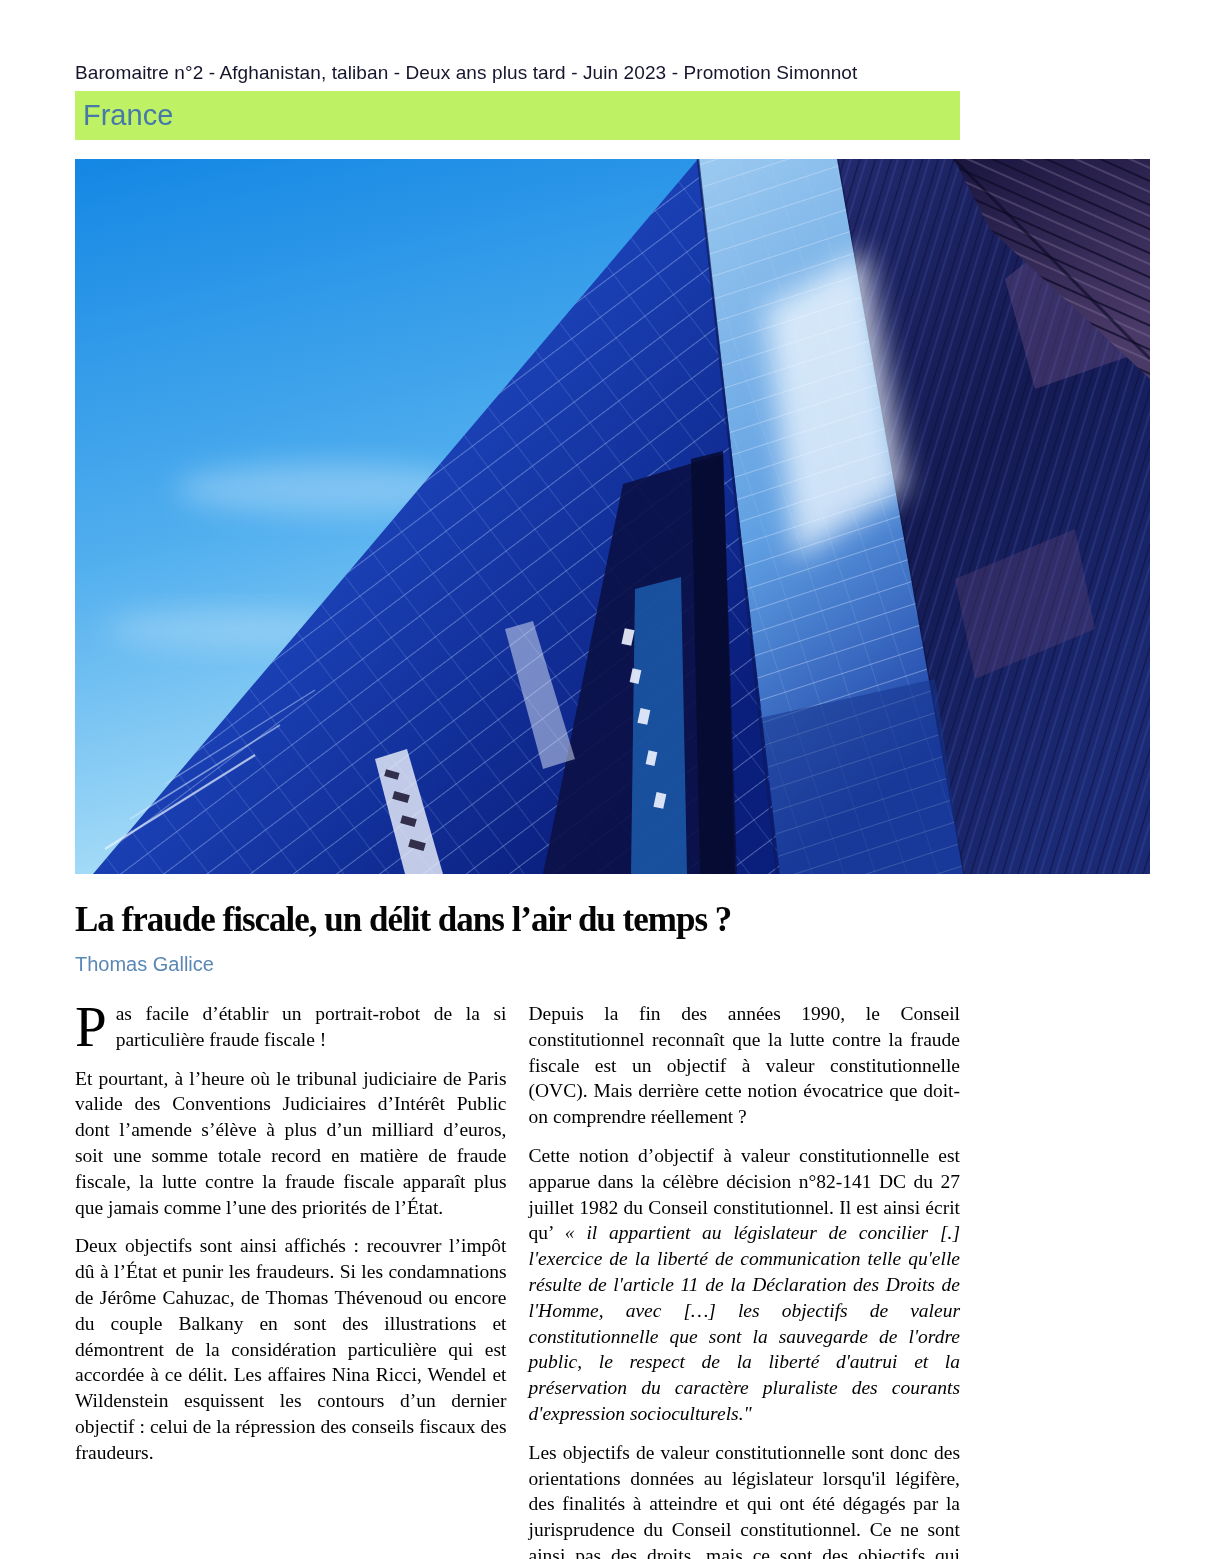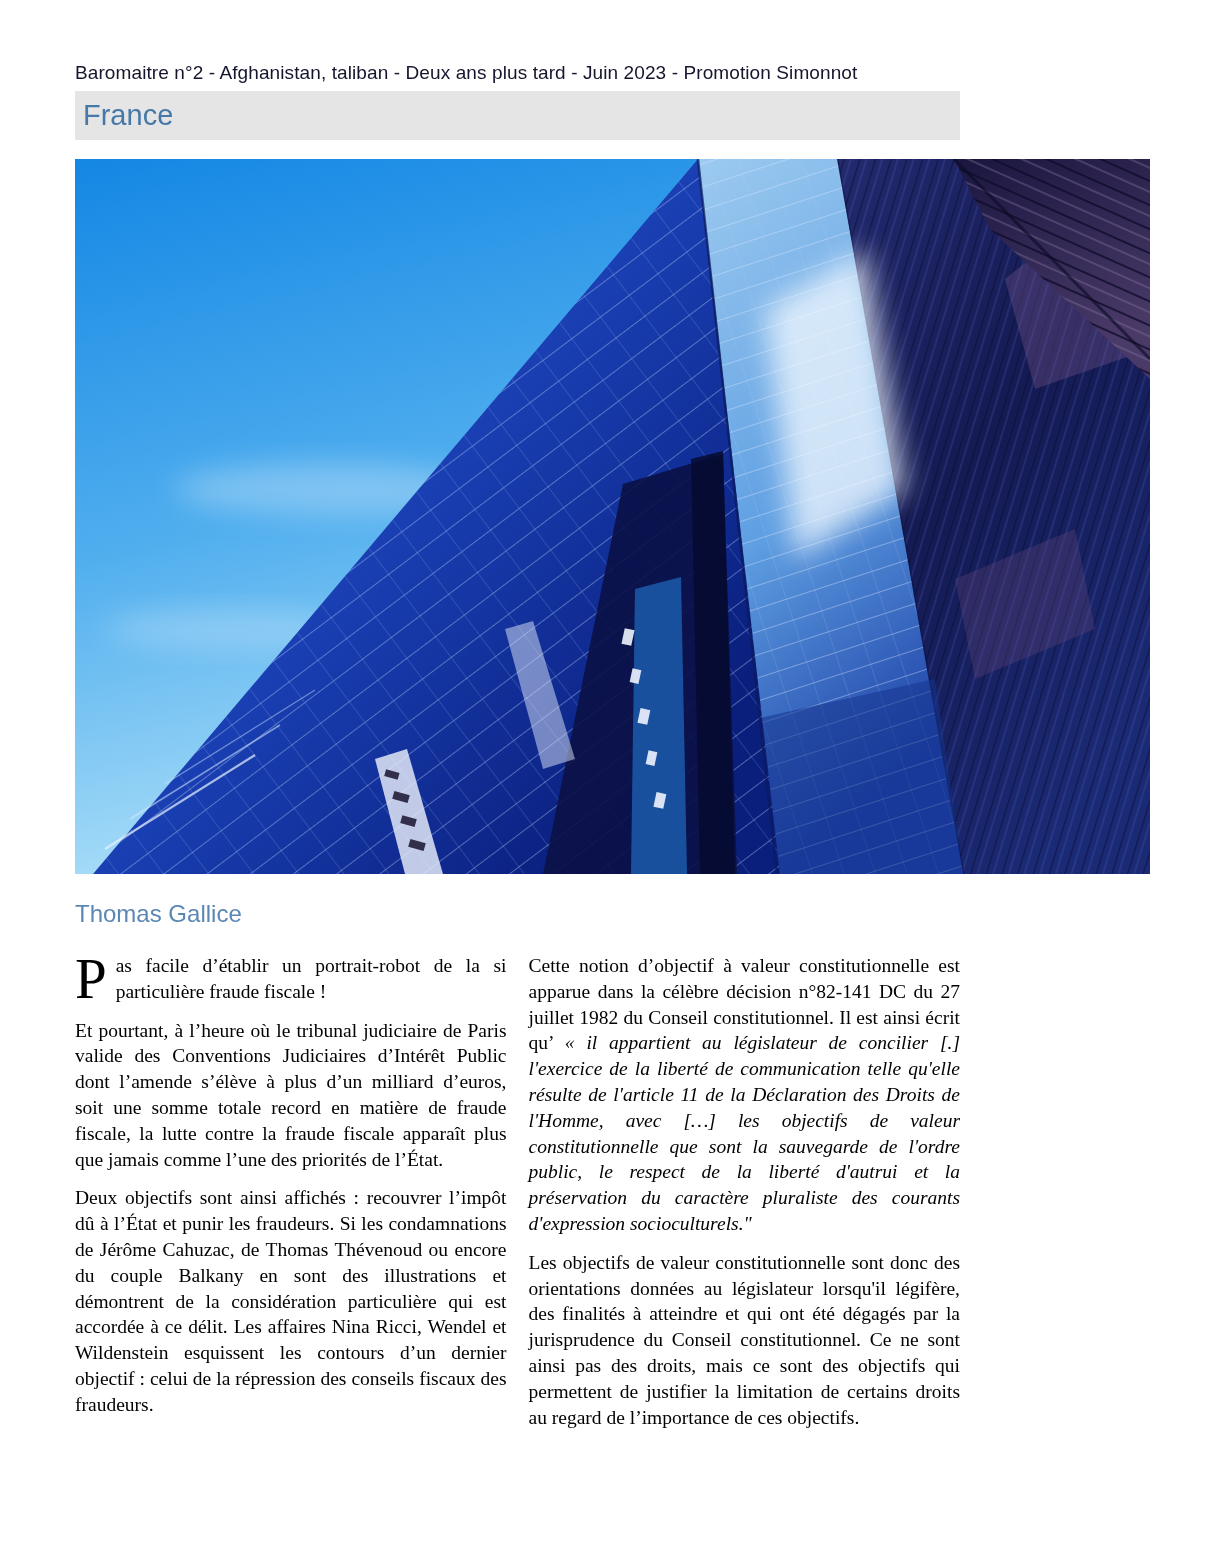--- a/index.html
+++ b/index.html
@@ -22,21 +22,21 @@
     font-family: "Liberation Sans", sans-serif;
     font-size: 19px;
     font-weight: 500;
     line-height: 25px;
     color: #15152d;
     letter-spacing: 0.1px;
   }
   .section-banner {
     margin-top: 6px;
     height: 49px;
-    background: #e5e5e5;
+    background: #bef264;
     display: flex;
     align-items: center;
     padding-left: 8px;
   }
   .section-banner .label {
     font-family: "Liberation Sans", sans-serif;
     font-size: 29px;
     font-weight: 400;
     color: #4679a8;
   }
@@ -51,23 +51,23 @@
     margin: 0;
     margin-top: 26px;
     font-family: "Liberation Serif", serif;
     font-size: 35px;
     line-height: 40px;
     font-weight: bold;
     letter-spacing: -1px;
     color: #050505;
   }
   .byline {
-    margin-top: 26px;
+    margin-top: 13px;
     font-family: "Liberation Sans", sans-serif;
-    font-size: 24px;
+    font-size: 20px;
     color: #5b87b5;
   }
   .columns {
     display: flex;
     gap: 22px;
     margin-top: 25px;
   }
   .col {
     flex: 1;
     font-size: 19.5px;
@@ -188,28 +188,30 @@
         <rect x="572" y="592" width="9" height="14" transform="rotate(12 576 599)"></rect>
         <rect x="580" y="634" width="10" height="15" transform="rotate(12 585 641)"></rect>
       </g>
 
       <line x1="30" y1="690" x2="180" y2="596" stroke="#e8f4ff" stroke-width="2.2" opacity="0.7"></line>
       <line x1="55" y1="660" x2="205" y2="566" stroke="#d6ecff" stroke-width="1.6" opacity="0.55"></line>
       <line x1="90" y1="625" x2="240" y2="531" stroke="#cfe6ff" stroke-width="1.4" opacity="0.45"></line>
     </svg>
   </div>
 
+  <h1 class="headline">La fraude fiscale, un délit dans l’air du temps ?</h1>
 
   <div class="byline">Thomas Gallice</div>
 
   <div class="columns">
     <div class="col">
       <p><span class="dropcap">P</span><span>as facile d’établir un portrait-robot de la si particulière fraude fiscale !</span></p>
       <p>Et pourtant, à l’heure où le tribunal judiciaire de Paris valide des Conventions Judiciaires d’Intérêt Public dont l’amende s’élève à plus d’un milliard d’euros, soit une somme totale record en matière de fraude fiscale, la lutte contre la fraude fiscale apparaît plus que jamais comme l’une des priorités de l’État.</p>
       <p>Deux objectifs sont ainsi affichés : recouvrer l’impôt dû à l’État et punir les fraudeurs. Si les condamnations de Jérôme Cahuzac, de Thomas Thévenoud ou encore du couple Balkany en sont des illustrations et démontrent de la considération particulière qui est accordée à ce délit. Les affaires Nina Ricci, Wendel et Wildenstein esquissent les contours d’un dernier objectif : celui de la répression des conseils fiscaux des fraudeurs.</p>
     </div>
     <div class="col">
+      <p>Depuis la fin des années 1990, le Conseil constitutionnel reconnaît que la lutte contre la fraude fiscale est un objectif à valeur constitutionnelle (OVC). Mais derrière cette notion évocatrice que doit-on comprendre réellement ?</p>
       <p><span>Cette notion d’objectif à valeur constitutionnelle est apparue dans la célèbre décision n°82-141 DC du 27 juillet 1982 du Conseil constitutionnel. Il est ainsi écrit qu’ </span><span class="quote">« il appartient au législateur de concilier [.] l'exercice de la liberté de communication telle qu'elle résulte de l'article 11 de la Déclaration des Droits de l'Homme, avec […] les objectifs de valeur constitutionnelle que sont la sauvegarde de l'ordre public, le respect de la liberté d'autrui et la préservation du caractère pluraliste des courants d'expression socioculturels."</span></p>
       <p>Les objectifs de valeur constitutionnelle sont donc des orientations données au législateur lorsqu'il légifère, des finalités à atteindre et qui ont été dégagés par la jurisprudence du Conseil constitutionnel. Ce ne sont ainsi pas des droits, mais ce sont des objectifs qui permettent de justifier la limitation de certains droits au regard de l’importance de ces objectifs.</p>
     </div>
   </div>
 
 </div>
 
 </body></html>

